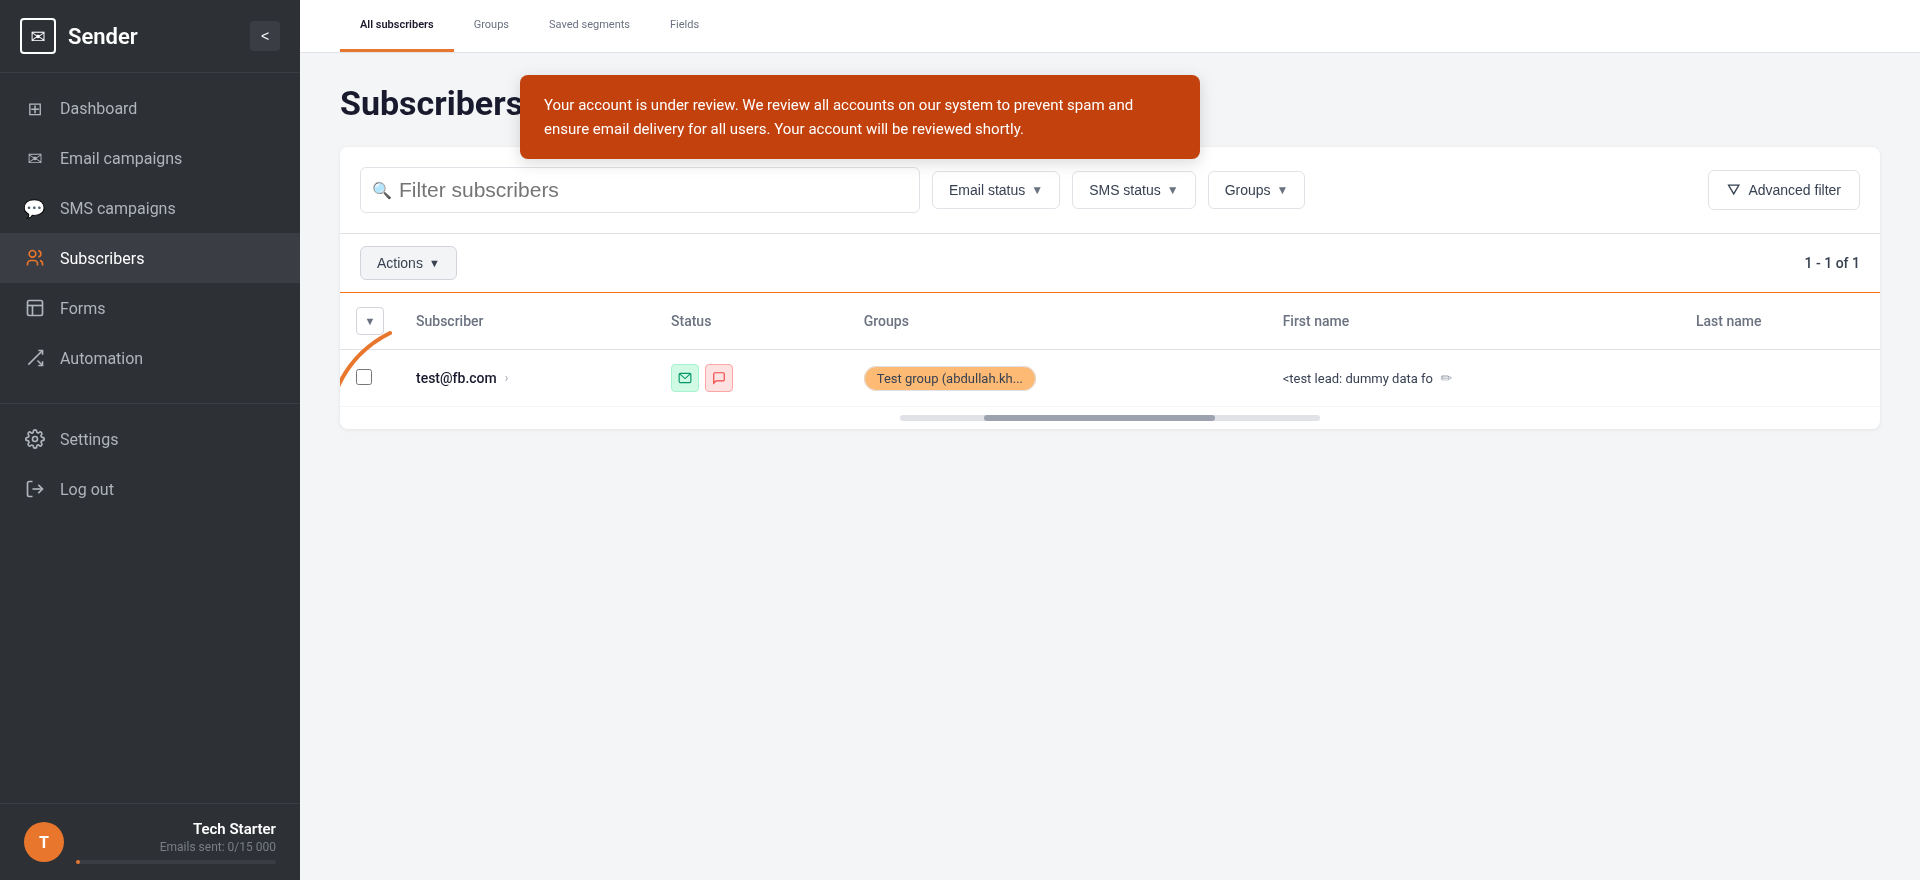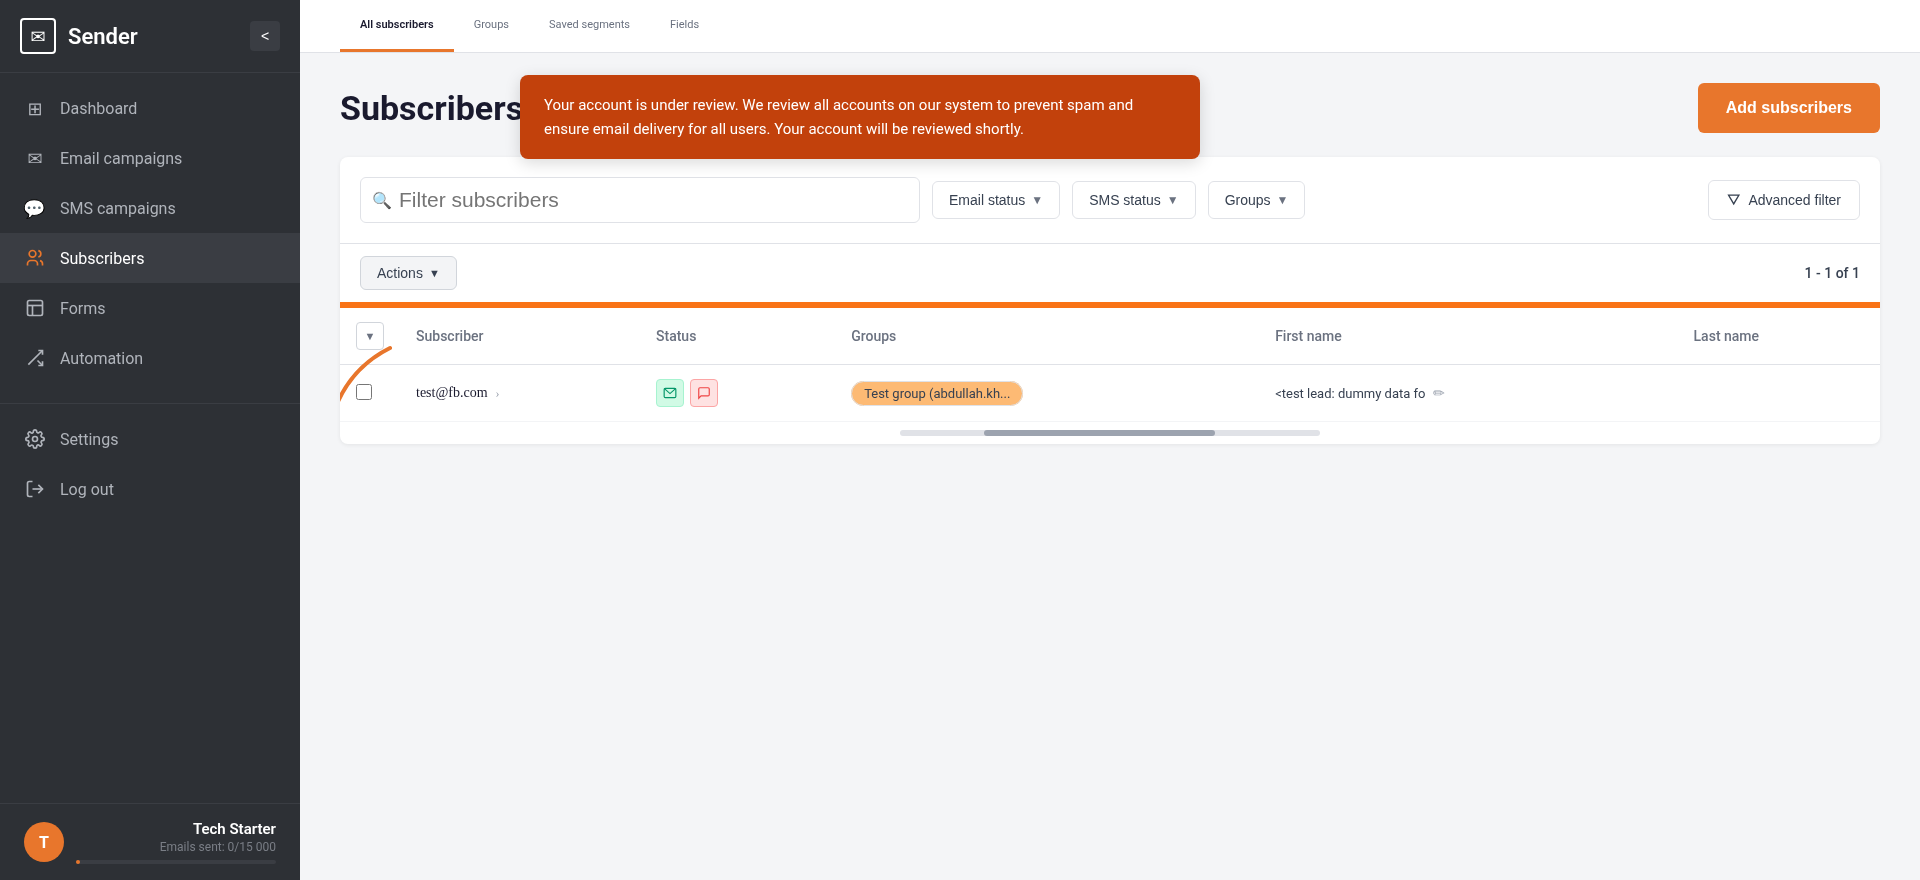--- a/index.html
+++ b/index.html
@@ -270,21 +270,21 @@
       cursor: pointer;
       margin-left: auto;
     }
 
     
     .actions-bar {
       display: flex;
       align-items: center;
       justify-content: space-between;
       padding: 12px 20px;
-      border-bottom: 6px solid #f97316;
+      border-bottom: 1px solid #f97316;
     }
     .actions-btn {
       display: flex;
       align-items: center;
       gap: 6px;
       padding: 8px 16px;
       border: 1px solid #d1d5db;
       border-radius: 6px;
       background: #f3f4f6;
       color: #374151;
@@ -337,21 +337,20 @@
       align-items: center;
       justify-content: center;
       font-size: 11px;
       color: #6b7280;
     }
 
     .subscriber-cell {
       display: flex;
       align-items: center;
       gap: 8px;
-      font-family: Liberation Serif, serif;
     }
     .subscriber-email {
       color: #1a1a2e;
       font-weight: 500;
     }
     .subscriber-chevron {
       color: #9ca3af;
       font-size: 12px;
     }
 
@@ -543,21 +542,20 @@
 
   <div class="page-body">
 
     <div class="page-header">
       <h1 class="page-title">Subscribers</h1>
 
       <div class="notification-banner">
         <span>Your account is under review. We review all accounts on our system to prevent spam and ensure email delivery for all users. Your account will be reviewed shortly.</span>
       </div>
 
-      <button class="add-subscribers-btn">Add subscribers</button>
     </div>
 
     <div class="table-container">
 
       <div class="filter-bar">
         <div class="search-wrapper">
           <span class="search-icon-inner">🔍</span>
           <input class="search-input" type="text" placeholder="Filter subscribers" style="">
         </div>
         <button class="filter-btn">

